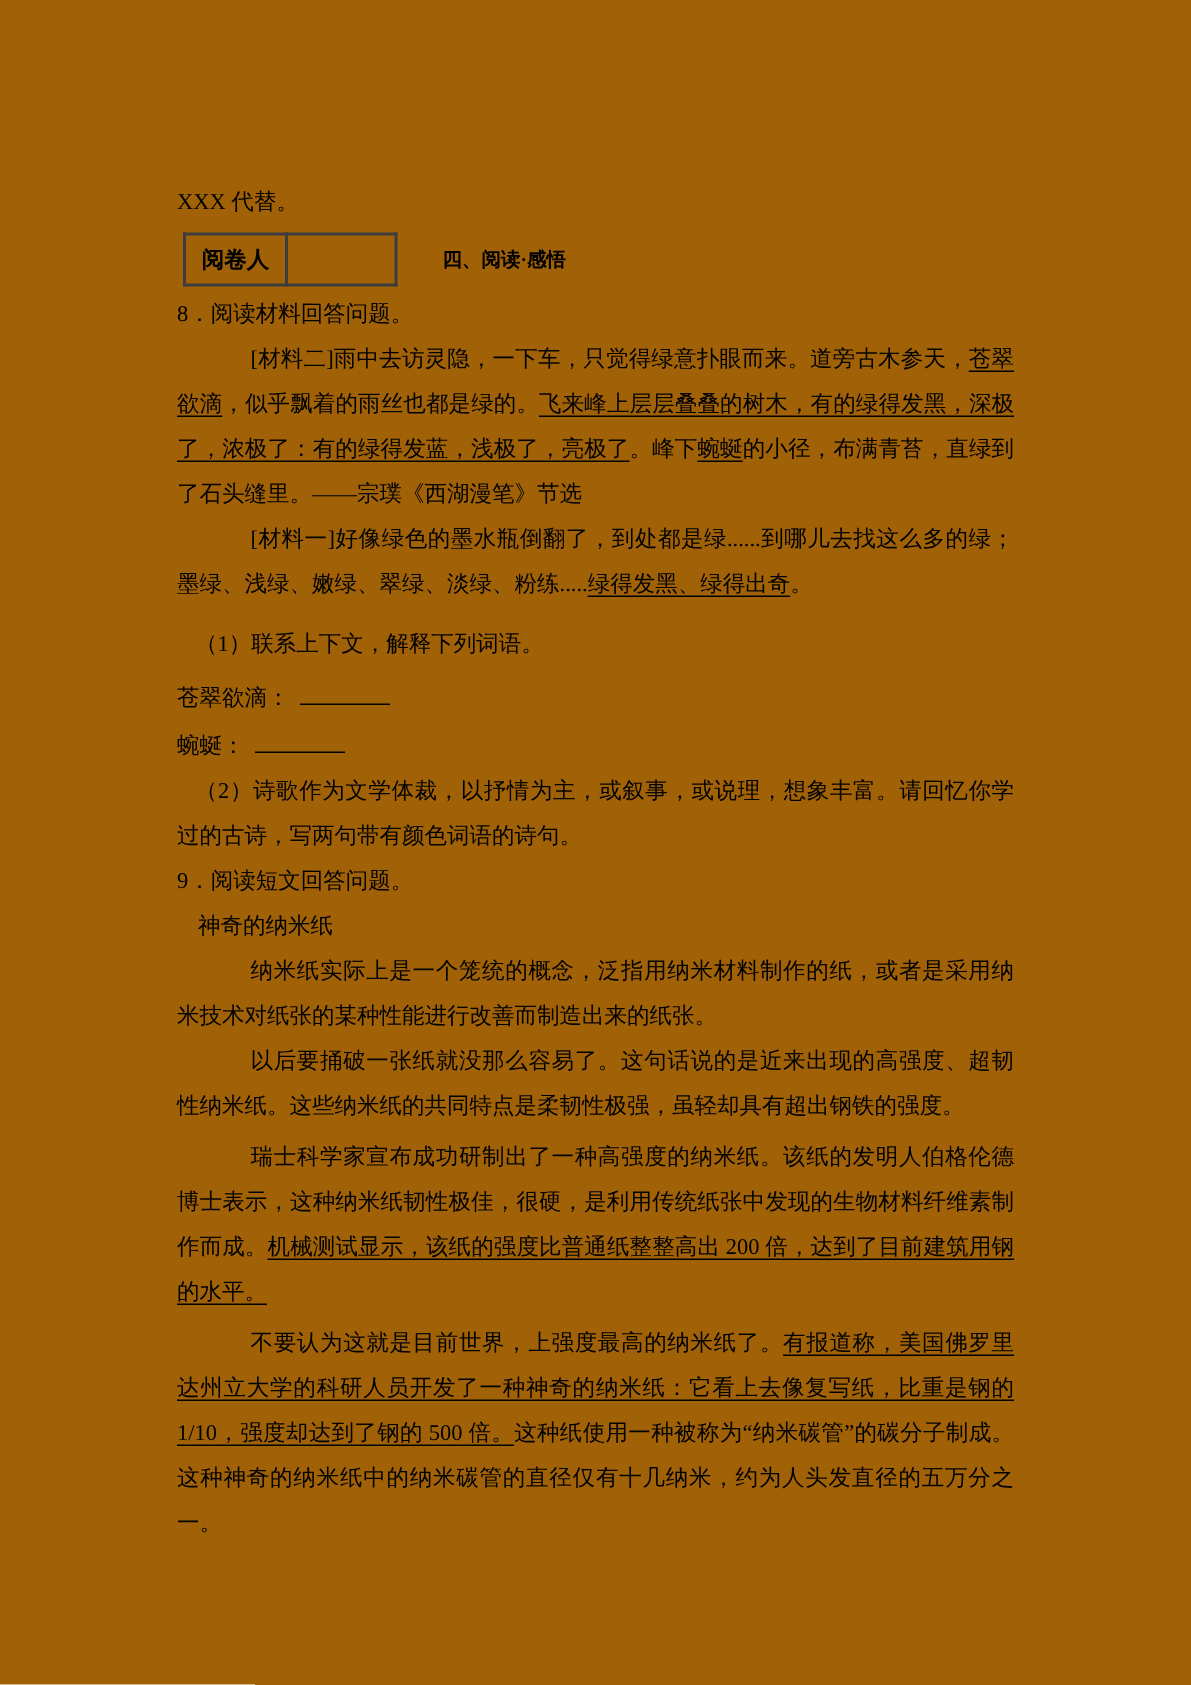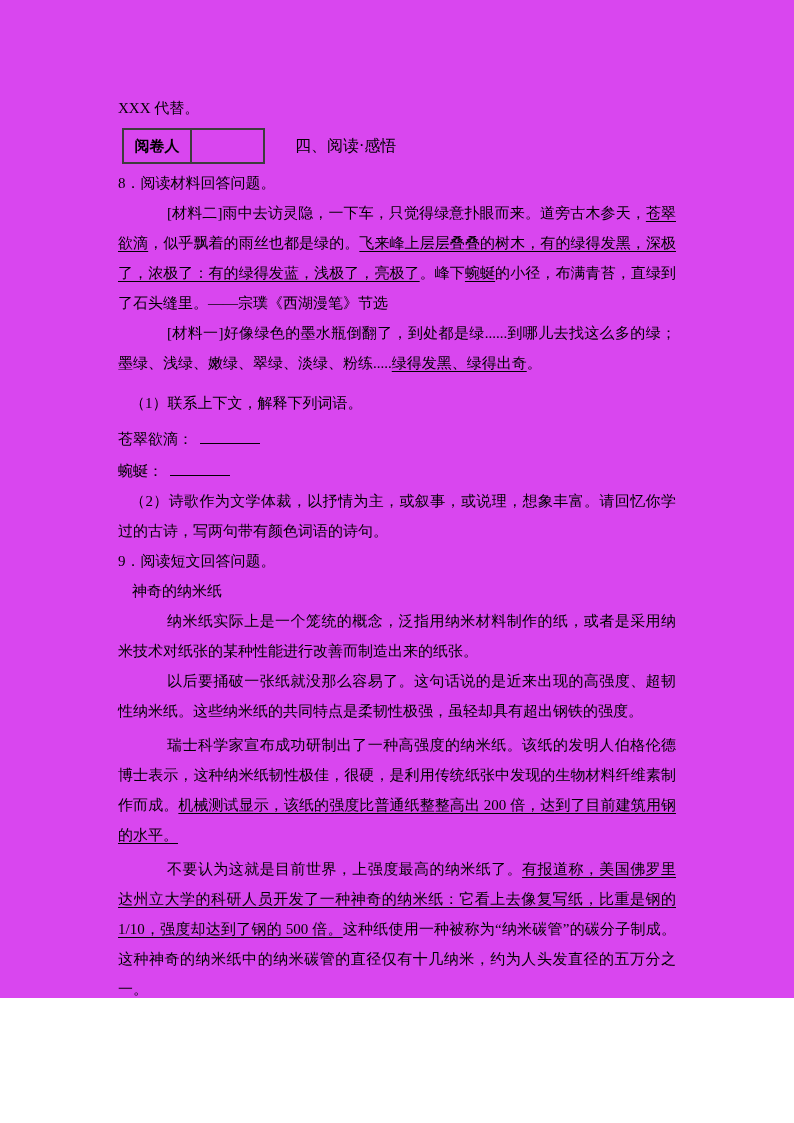--- a/index.html
+++ b/index.html
@@ -1,22 +1,22 @@
 <!DOCTYPE html>
 <html><head>
 <meta charset="utf-8">
 <style>
   html, body { margin: 0; padding: 0; background: #ffffff; }
   .page {
     position: relative;
     width: 794px;
-    height: 998px;
+    height: 1123px;
     box-sizing: border-box;
-    padding: 93px 118px 0 118px;
-    background: #d946ef;
+    padding: 120px 118px 0 118px;
+    background: #a16207;
     color: #000000;
     font-family: "Liberation Serif", "DejaVu Serif", serif;
     font-size: 15px;
     overflow: hidden;
   }
   p { margin: 0; line-height: 30px; }
   .body-para {
     text-align: justify;
     text-justify: inter-character;
     text-indent: 49px;
@@ -27,21 +27,21 @@
   .gtable { border-collapse: collapse; margin-left: 4px; }
   .gtable td {
     border: 2px solid #3d3d3d;
     padding: 0;
     height: 32px;
     text-align: center;
     vertical-align: middle;
   }
   .gtable td.lbl { width: 66px; font-weight: bold; }
   .gtable td.val { width: 71px; }
-  .section-heading { font-weight: normal; font-size: 16px; margin-left: -2px; line-height: 20px; text-align: right; }
+  .section-heading { font-weight: bold; font-size: 13px; margin-left: -2px; line-height: 20px; text-align: right; }
 
   .sub-q { text-indent: 12px; text-align: justify; text-justify: inter-character; }
   .blank-line { }
   .blank {
     display: inline-block;
     width: 60px;
     height: 15px;
     border-bottom: 1px solid #000;
     margin-left: 7px;
     vertical-align: baseline;

